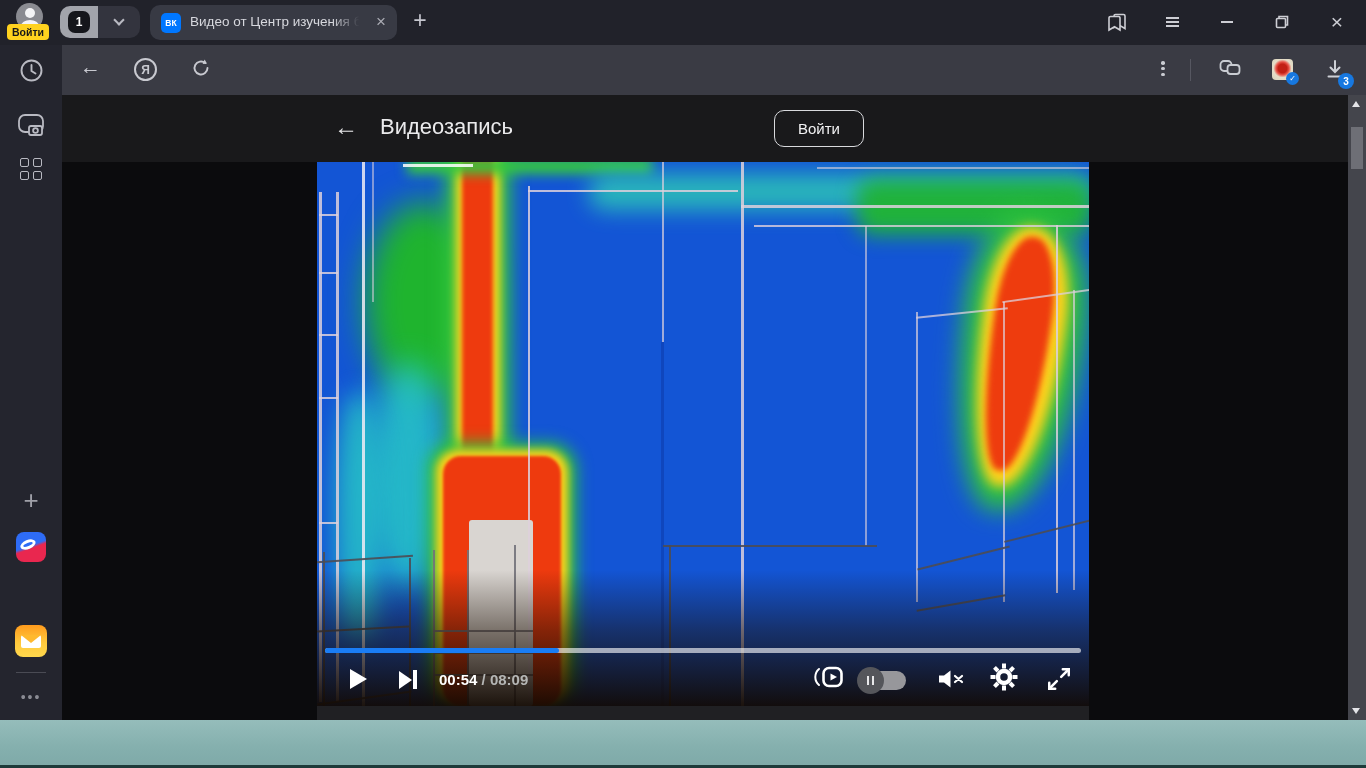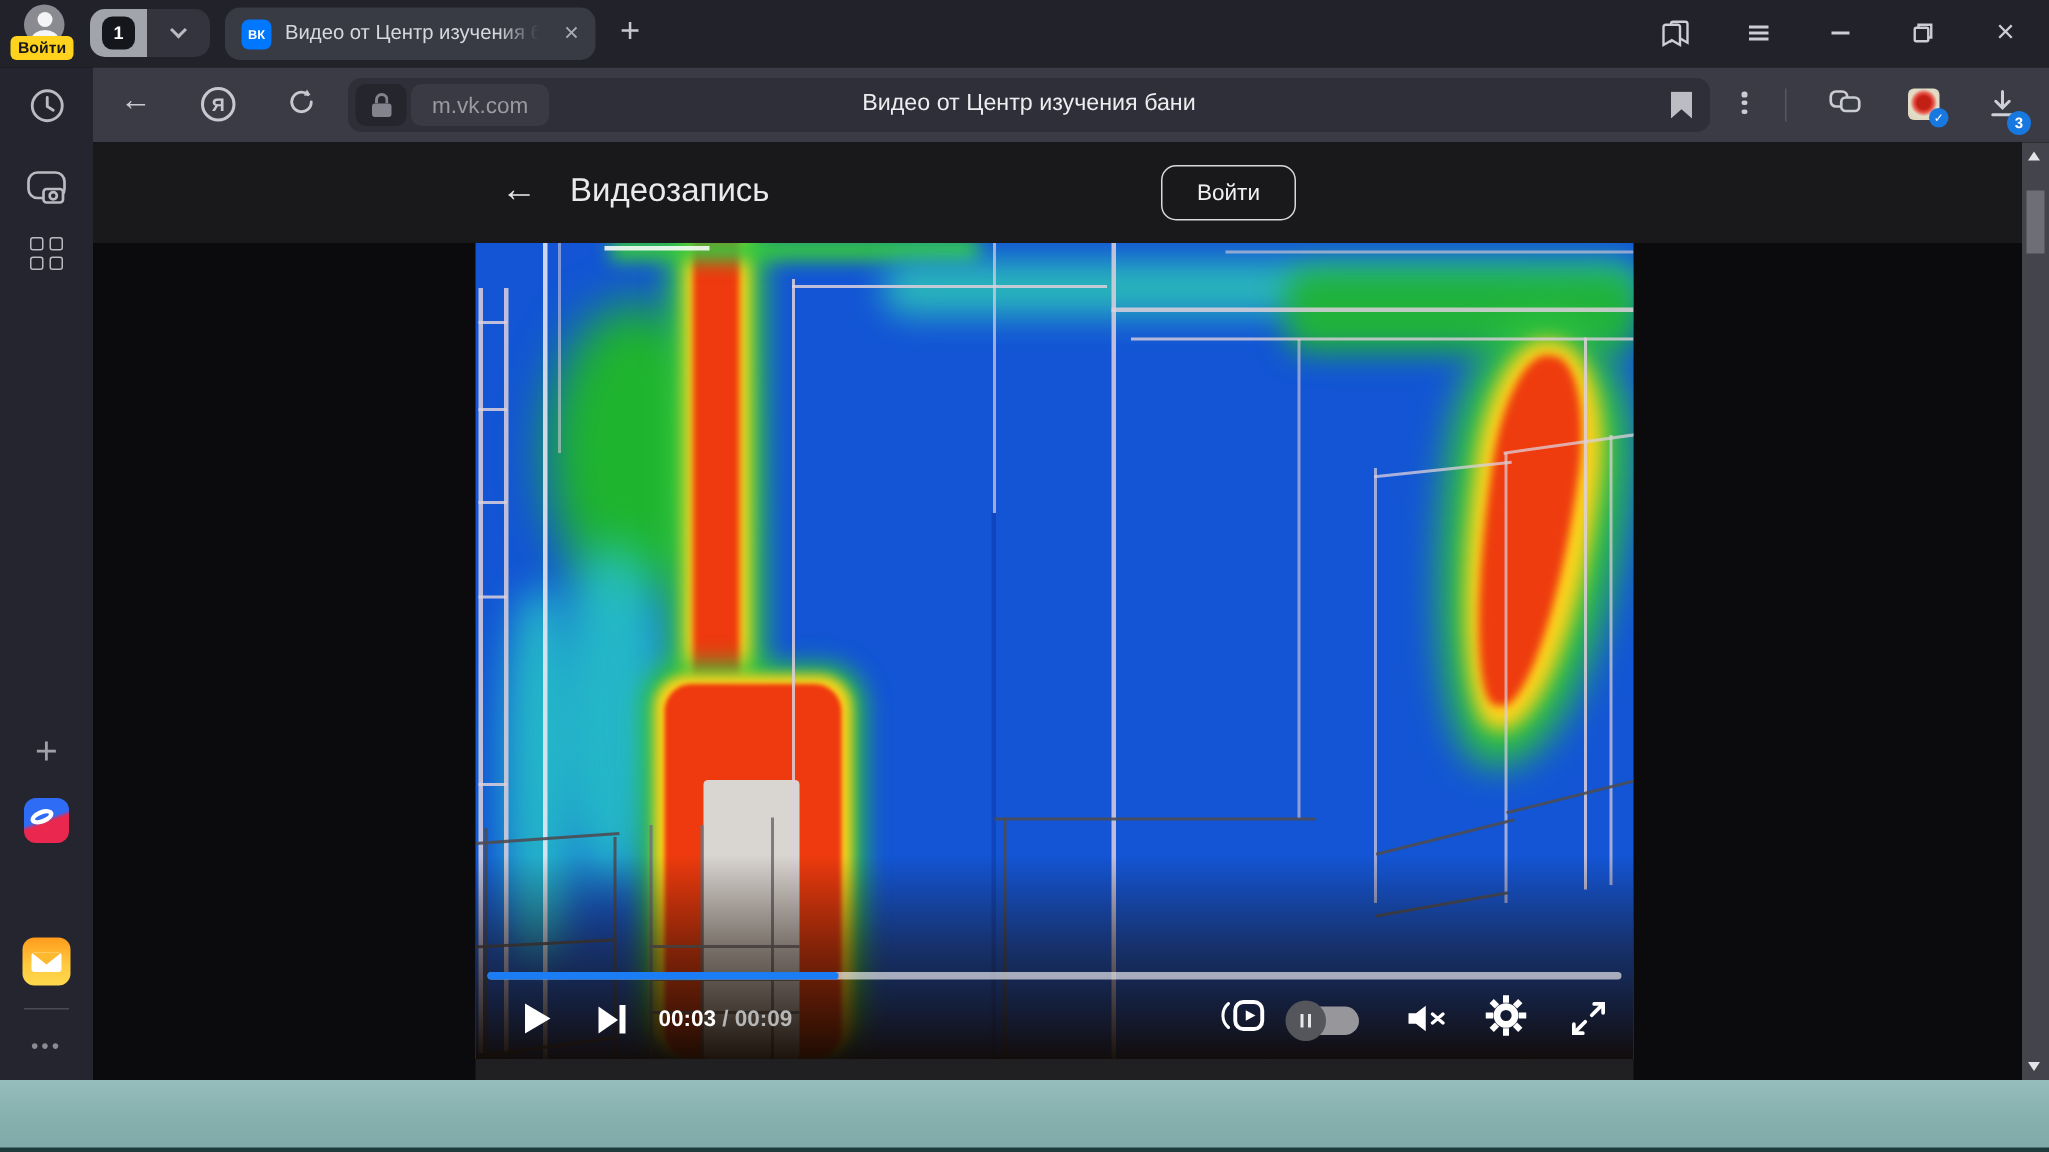--- a/index.html
+++ b/index.html
@@ -159,29 +159,20 @@
   <div class="addressbar">
     <div class="navico" style="left:18px;top:10px;font-size:21px;">←</div>
     <div class="yacircle" style="left:72px;">Я</div>
     <div class="navico" style="left:128px;top:12px;">
       <svg width="22" height="22" viewBox="0 0 22 22" fill="none">
         <path d="M17.5 11 a6.5 6.5 0 1 1 -2.2-4.9" stroke="#c8c9d0" stroke-width="1.9" stroke-linecap="round"></path>
         <path d="M14.6 2.6 L17 6.4 L12.6 6.9 Z" fill="#c8c9d0"></path>
       </svg>
     </div>
 
-    <div class="omnibox">
-      <div class="lockchip">
-        <div class="shackle"></div>
-        <div class="lockbody"></div>
-      </div>
-      <div class="domainchip">m.vk.com</div>
-      <div class="omnititle">Видео от Центр изучения бани</div>
-      <div class="bookmarkflag"></div>
-    </div>
 
     <div class="kebab">
         <div></div>
         <div></div>
         <div></div>
       </div>
     <div class="vdivider"></div>
 
     <div class="toolico" style="left:1156px;">
       <svg width="24" height="20" viewBox="0 0 24 20" fill="none" stroke="#c9ccd2" stroke-width="1.8">
@@ -318,21 +309,21 @@
       <div class="vgrad"></div>
       <div class="progress">
         <div class="progress-fill" style="width:31%"></div>
       </div>
       <div class="play-tri"></div>
       <div class="next-ico">
         <div class="next-tri"></div>
         <div class="next-bar"></div>
       </div>
       <div class="timetext">
-        <span>00:03</span><span class="dim"> / 00:09</span>
+        <span>00:54</span><span class="dim"> / 08:09</span>
       </div>
       <div class="playerico" style="left:497px;">
         <svg width="30" height="26" viewBox="0 0 30 26" fill="none">
           <path d="M5 5 a 10.5 10.5 0 0 0 0 16" stroke="#fff" stroke-width="2" stroke-linecap="round"></path>
           <rect x="9.5" y="4" width="18" height="18" rx="5.5" stroke="#fff" stroke-width="2.6"></rect>
           <path d="M16.5 9.5 l6.5 3.5 -6.5 3.5 Z" fill="#fff"></path>
         </svg>
       </div>
       <div class="toggle">
         <div class="knob">

